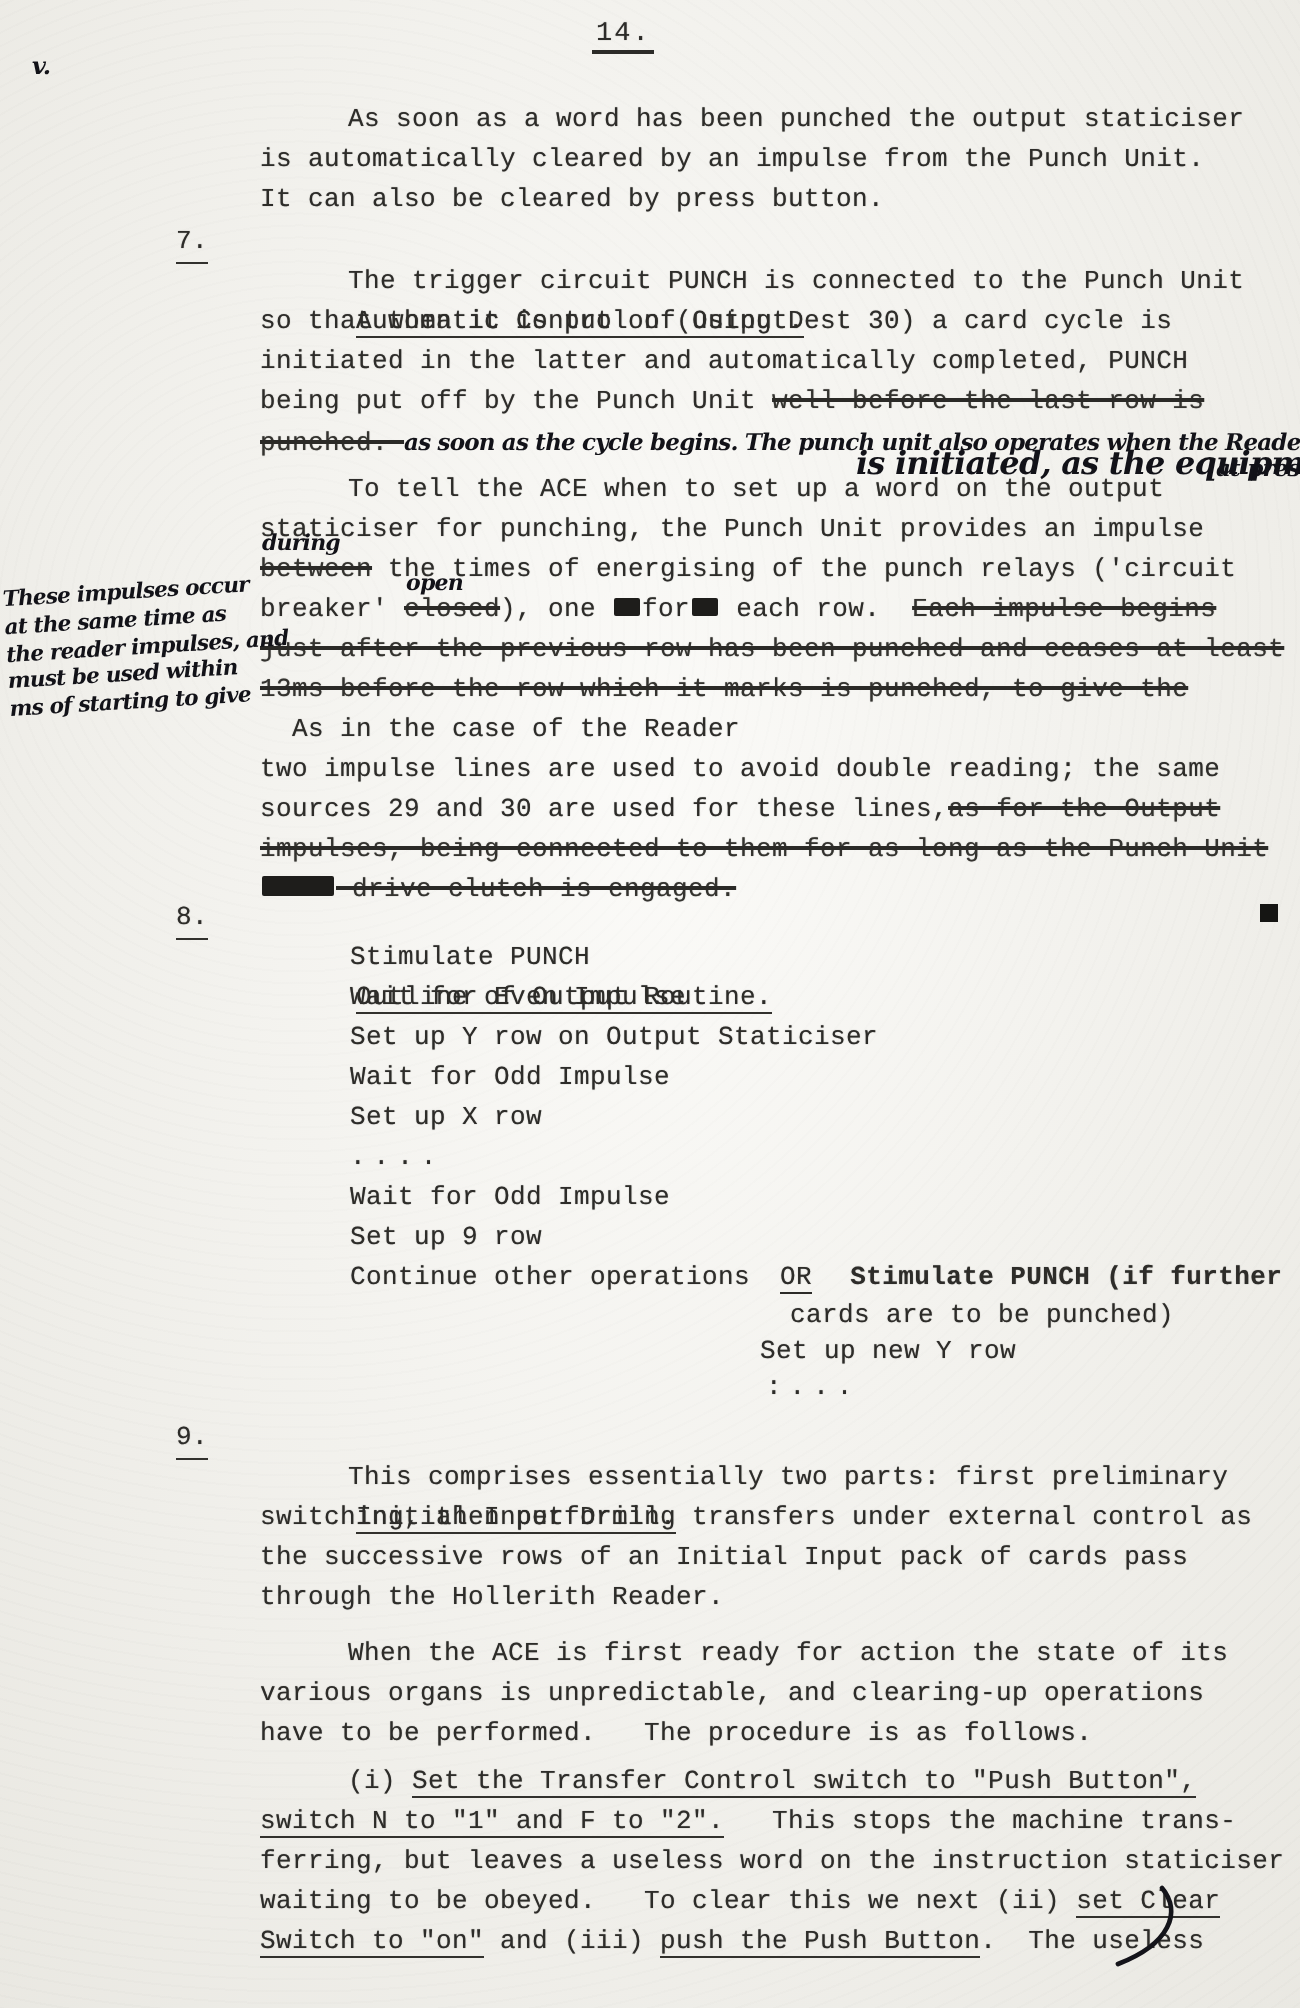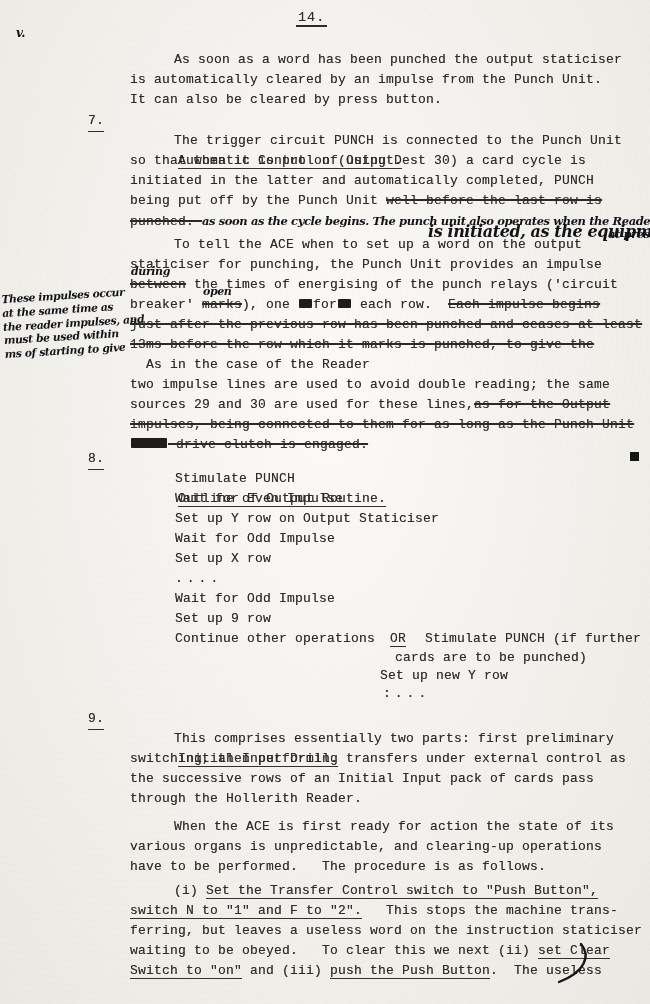--- a/index.html
+++ b/index.html
@@ -82,21 +82,21 @@
   #edge-square{position:absolute;left:630px;top:452px;width:9px;height:9px;background:#151513;}
   #bottom-note{position:absolute;left:455px;top:980px;font-size:17px;border-bottom:1.6px solid #121218;padding-bottom:16px;margin-top:44px;}
   #caret-curve{position:absolute;left:551px;top:942px;}
   .gap-s7{margin-top:1px;}
   .gap-pb{margin-top:4px;}
   .gap-s8{margin-top:-6px;}
   .gap-s9{margin-top:6px;}
   .gap-p2{margin-top:8px;}
   .gap-p3{margin-top:4px;}
   .or-label{margin-left:15px;border-bottom:1.8px solid #2c2b28;}
-  .or-right{margin-left:19px;}
+  .or-right{margin-left:19px;font-weight:bold;}
   .col-right1{margin-left:265px;}
   .col-right2{margin-left:250px;}
   .col-right3{margin-left:253px;}
 </style>
 </head>
 <body>
 
 <div id="page">
 
   <div id="page-number">14.</div>
@@ -115,21 +115,21 @@
 
     <div class="ln indent">The trigger circuit PUNCH is connected to the Punch Unit</div>
     <div class="ln">so that when it is put on (using Dest 30) a card cycle is</div>
     <div class="ln">initiated in the latter and automatically completed, PUNCH</div>
     <div class="ln"><span>being put off by the Punch Unit </span><span class="strike">well before the last row is</span></div>
     <div class="ln"><span class="strike">punched. </span><span class="hw hw-inline">as soon as the cycle begins. The punch unit also operates when the Reader</span></div>
 
     <div class="ln indent gap-pb">To tell the ACE when to set up a word on the output</div>
     <div class="ln">staticiser for punching, the Punch Unit provides an impulse</div>
     <div class="ln"><span class="rel"><span class="hw hw-above">during</span><span class="strike">between</span></span><span> the times of energising of the punch relays ('circuit</span></div>
-    <div class="ln"><span>breaker' </span><span class="rel"><span class="hw hw-above">open</span><span class="strike">marks</span></span><span>), one </span><span class="blob"></span><span>for</span><span class="blob"></span><span> each row.  </span><span class="strike">Each impulse begins</span></div>
+    <div class="ln"><span>breaker' </span><span class="rel"><span class="hw hw-above">open</span><span class="strike">closed</span></span><span>), one </span><span class="blob"></span><span>for</span><span class="blob"></span><span> each row.  </span><span class="strike">Each impulse begins</span></div>
     <div class="ln"><span class="strike">just after the previous row has been punched and ceases at least</span></div>
     <div class="ln"><span class="strike">13ms before the row which it marks is punched, to give the</span></div>
     <div class="ln"><span>  As in the case of the Reader</span></div>
     <div class="ln">two impulse lines are used to avoid double reading; the same</div>
     <div class="ln"><span>sources 29 and 30 are used for these lines,</span><span class="strike">as for the Output</span></div>
     <div class="ln"><span class="strike">impulses, being connected to them for as long as the Punch Unit</span></div>
     <div class="ln"><span class="blob blob-wide"></span><span class="strike"> drive clutch is engaged.</span></div>
 
     <div class="ln heading gap-s8">
       <span class="num">8.</span>

